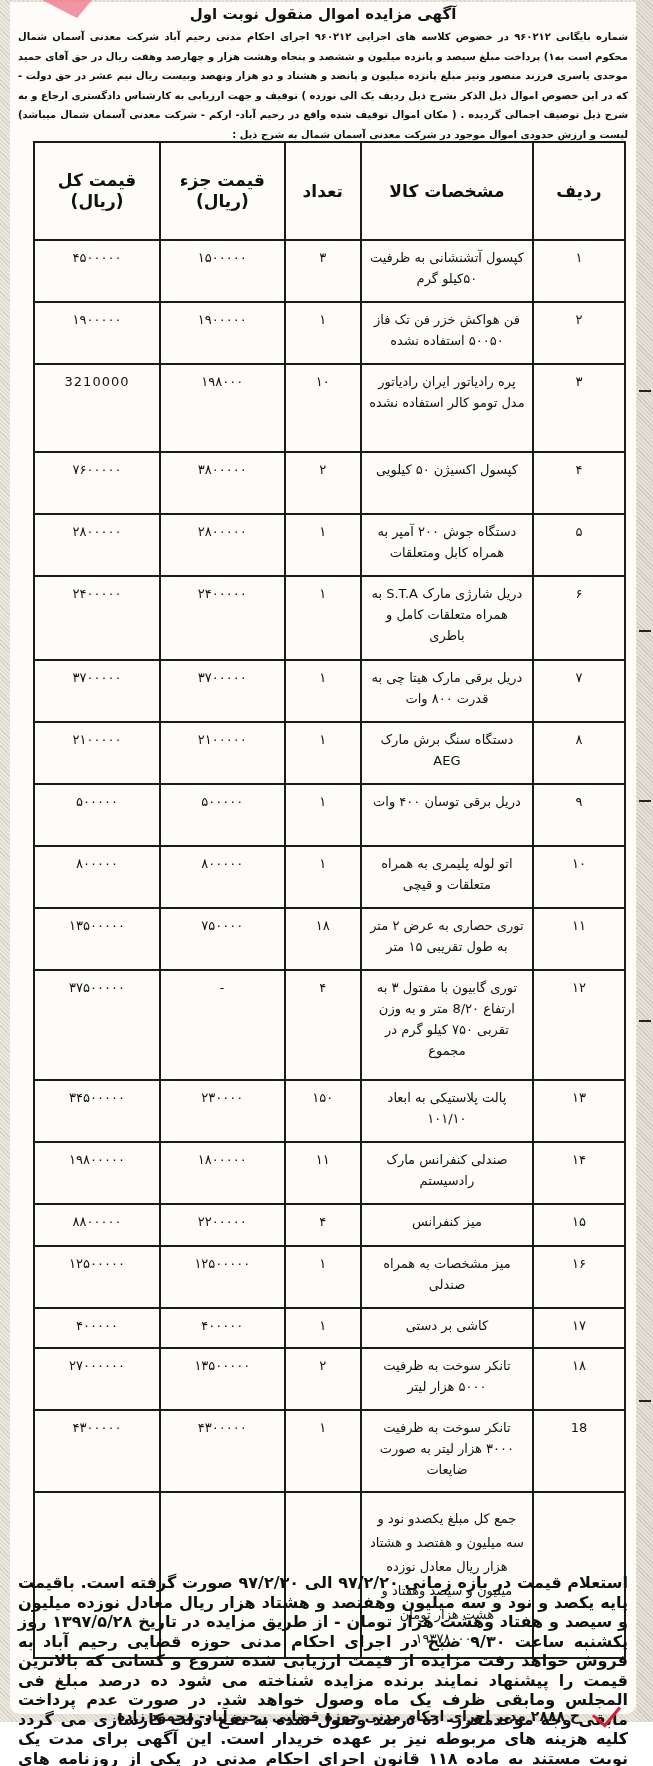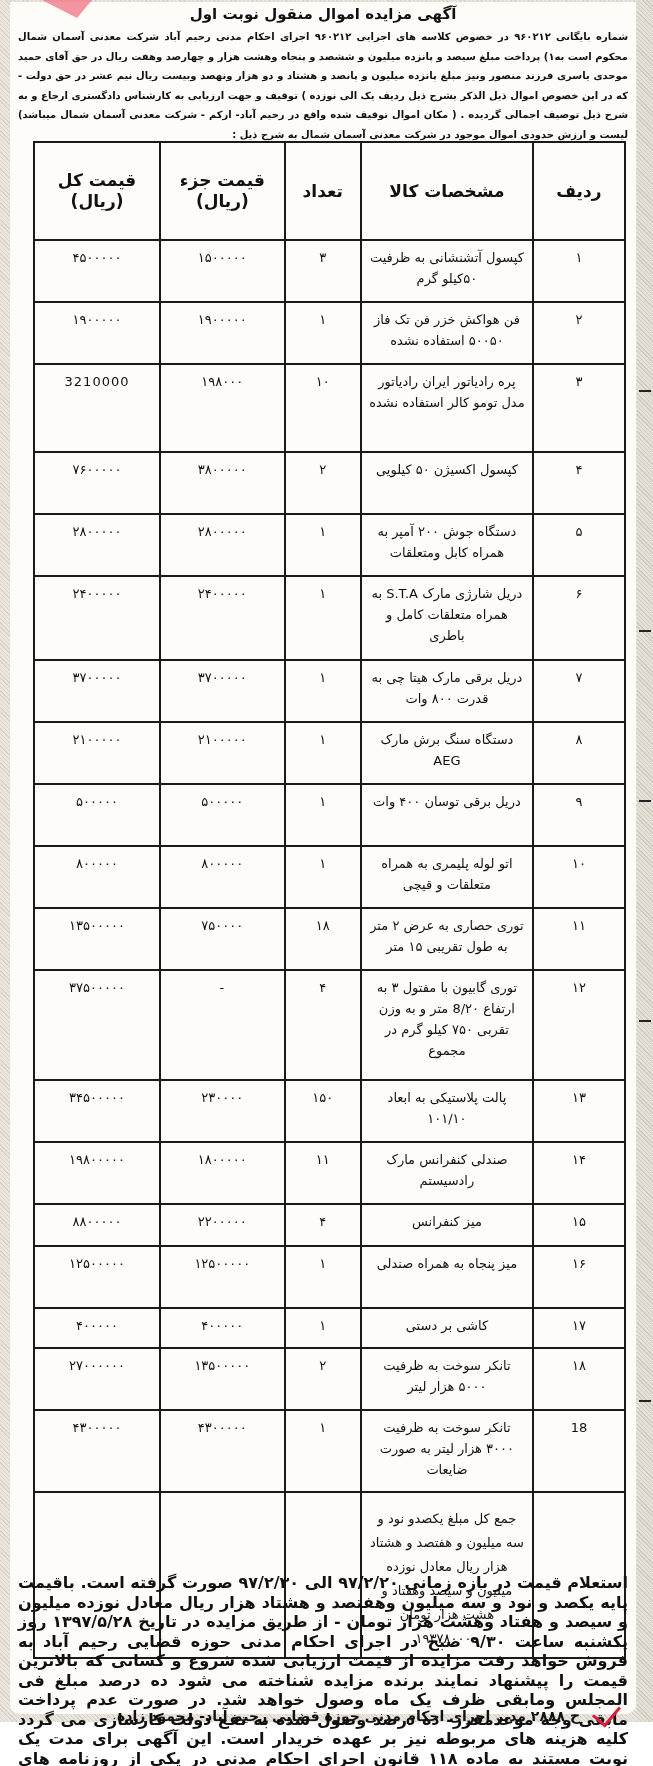--- a/index.html
+++ b/index.html
@@ -203,21 +203,21 @@
       </tr>
       <tr style="height: 42px;">
         <td class="c-row">۱۵</td>
         <td class="c-desc">میز کنفرانس</td>
         <td class="c-qty">۴</td>
         <td class="c-unit">۲۲۰۰۰۰۰</td>
         <td class="c-total">۸۸۰۰۰۰۰</td>
       </tr>
       <tr style="height: 62px;">
         <td class="c-row">۱۶</td>
-        <td class="c-desc">میز پنجاه به همراه صندلی</td>
+        <td class="c-desc">میز مشخصات به همراه صندلی</td>
         <td class="c-qty">۱</td>
         <td class="c-unit">۱۲۵۰۰۰۰۰</td>
         <td class="c-total">۱۲۵۰۰۰۰۰</td>
       </tr>
       <tr style="height: 40px;">
         <td class="c-row">۱۷</td>
         <td class="c-desc">کاشی بر دستی</td>
         <td class="c-qty">۱</td>
         <td class="c-unit">۴۰۰۰۰۰</td>
         <td class="c-total">۴۰۰۰۰۰</td>

